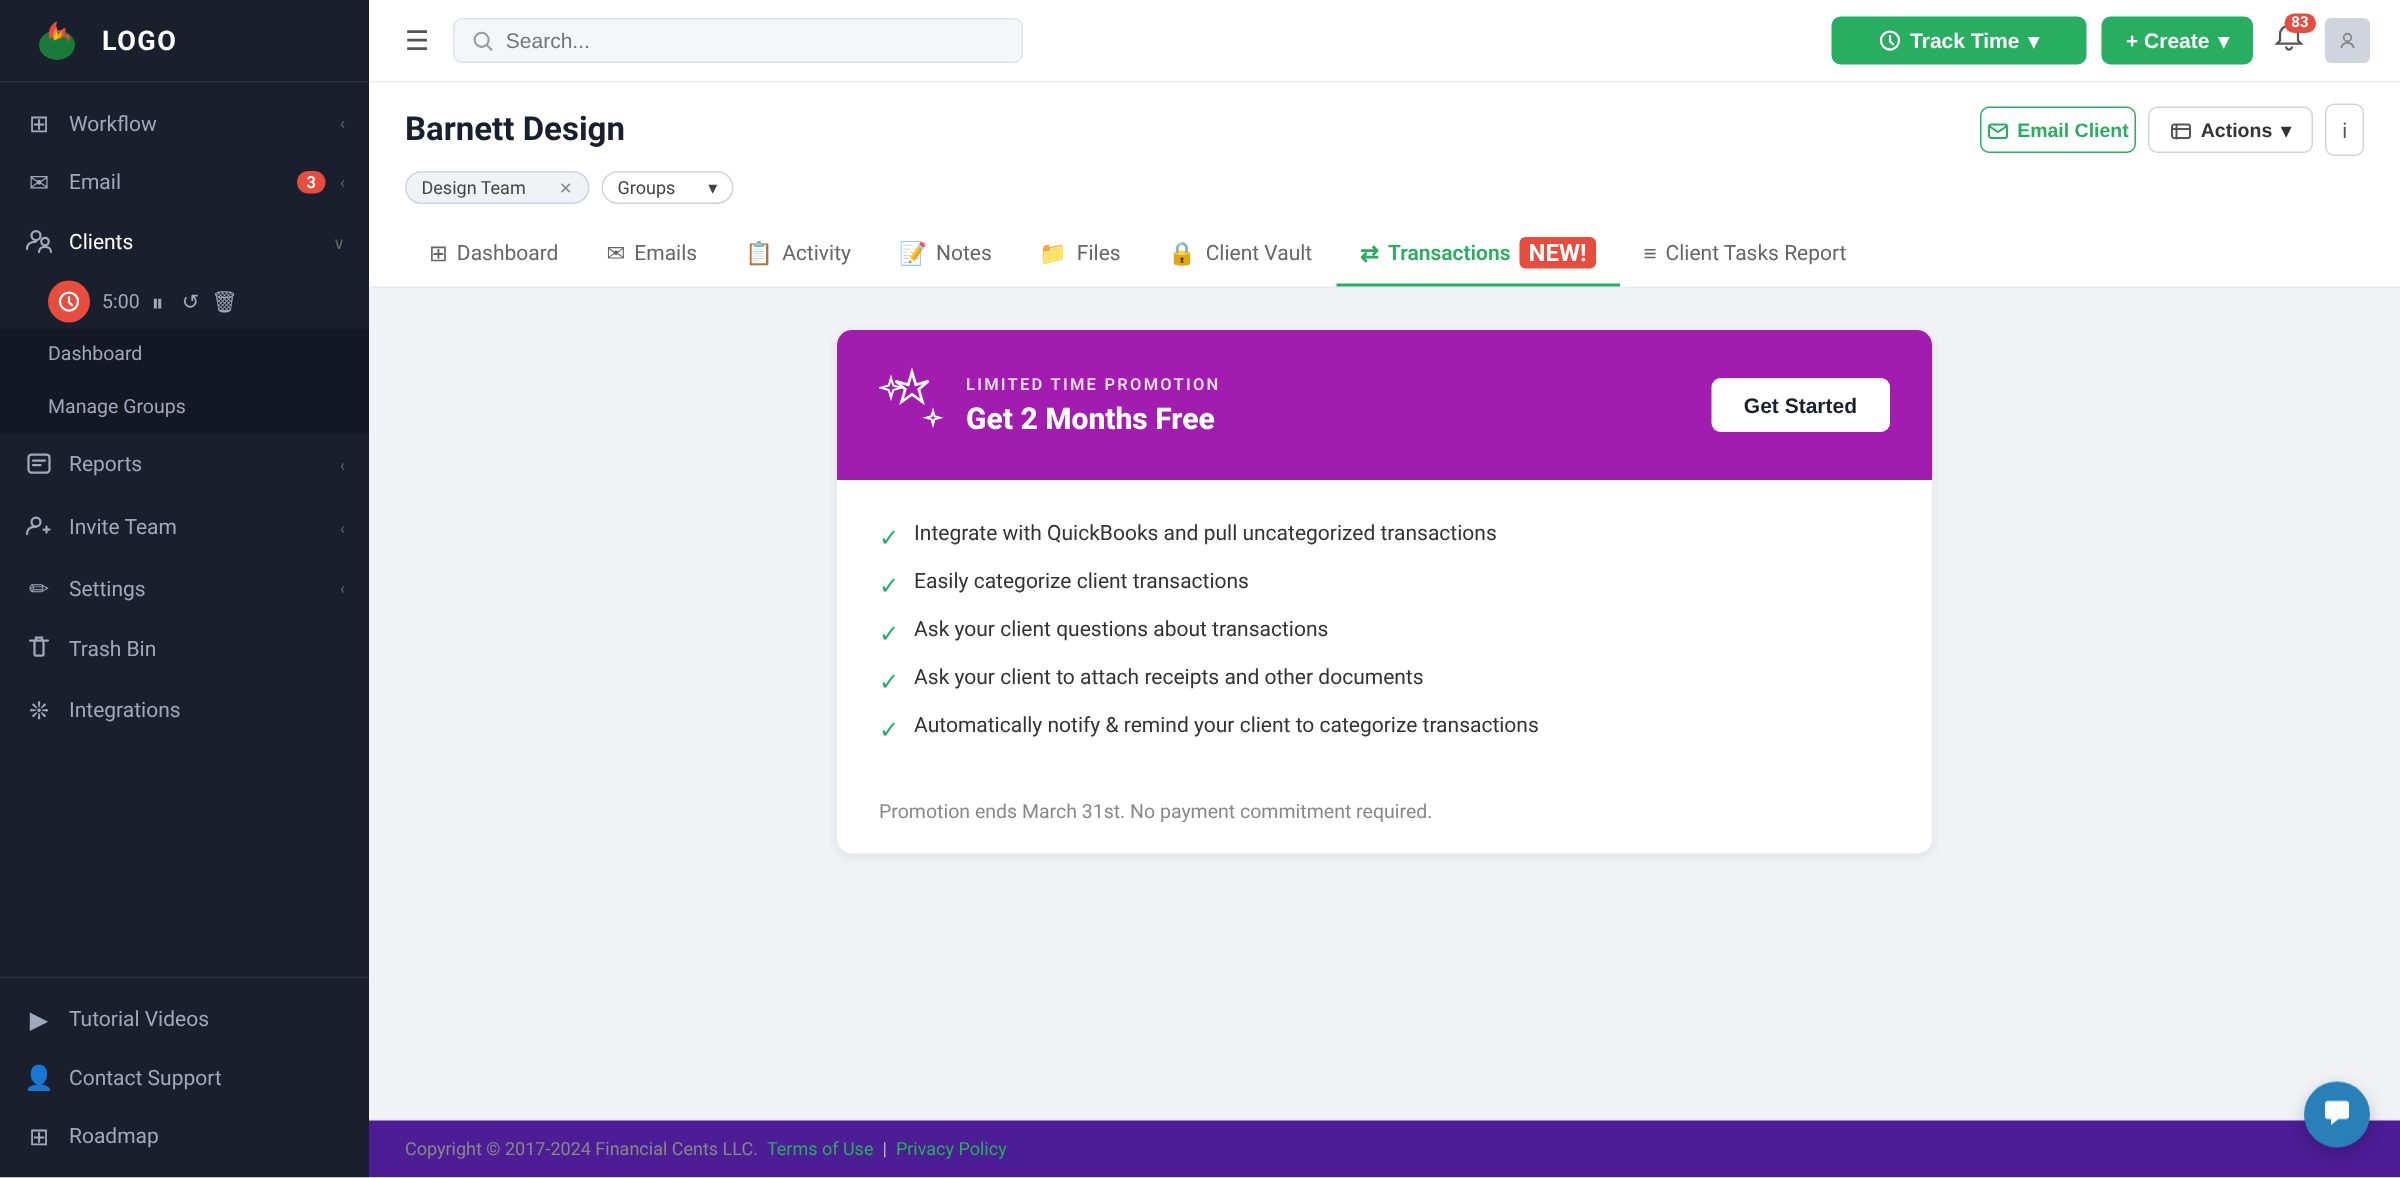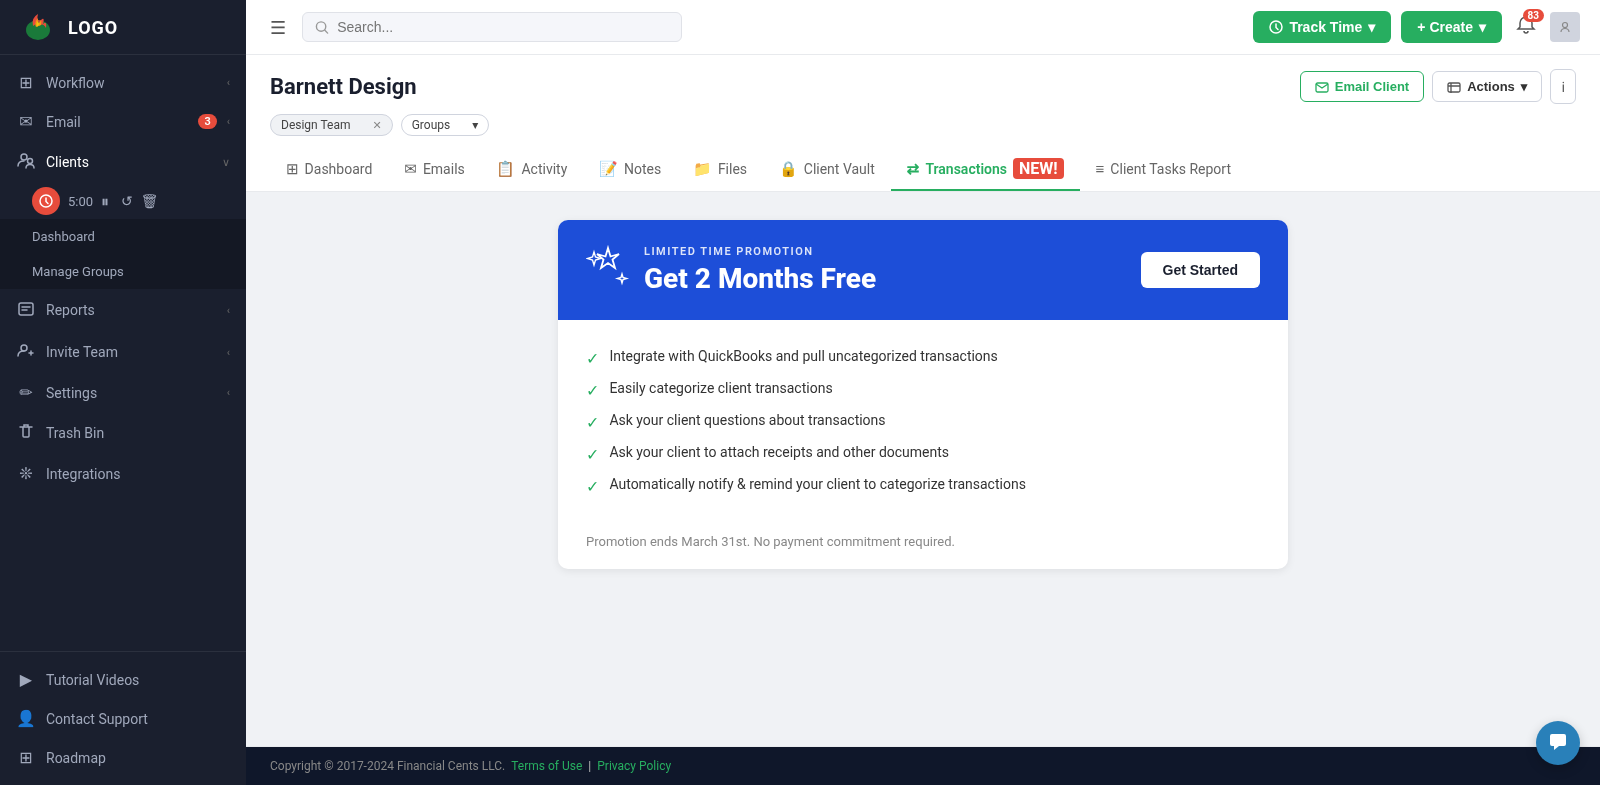--- a/index.html
+++ b/index.html
@@ -146,21 +146,21 @@
       margin-left: auto;
       display: flex;
       align-items: center;
       gap: 10px;
     }
     .btn-track-time {
       background: #27ae60;
       color: #fff;
       border: none;
       border-radius: 6px;
-      padding: 8px 16px;
+      padding: 8px 32px;
       font-size: 14px;
       font-weight: 600;
       cursor: pointer;
       display: flex;
       align-items: center;
       gap: 6px;
     }
     .btn-create {
       background: #27ae60;
       color: #fff;
@@ -224,21 +224,21 @@
     .client-actions {
       display: flex;
       align-items: center;
       gap: 8px;
     }
     .btn-email-client {
       background: #fff;
       color: #27ae60;
       border: 1.5px solid #27ae60;
       border-radius: 6px;
-      padding: 7px 14px;
+      padding: 7px 4px;
       font-size: 13px;
       font-weight: 600;
       cursor: pointer;
       display: flex;
       align-items: center;
       gap: 6px;
     }
     .btn-actions {
       background: #fff;
       color: #333;
@@ -329,21 +329,21 @@
     
     .promo-card {
       background: #fff;
       border-radius: 10px;
       overflow: hidden;
       max-width: 730px;
       margin: 0 auto;
       box-shadow: 0 2px 8px rgba(0,0,0,0.08);
     }
     .promo-banner {
-      background: #1d4ed8;
+      background: #a21caf;
       padding: 24px 28px;
       display: flex;
       align-items: center;
       justify-content: space-between;
     }
     .promo-banner-left {
       display: flex;
       align-items: center;
       gap: 14px;
     }
@@ -354,21 +354,21 @@
     .promo-text-block {}
     .promo-label {
       font-size: 11px;
       font-weight: 600;
       letter-spacing: 1.5px;
       color: rgba(255,255,255,0.85);
       text-transform: uppercase;
       margin-bottom: 4px;
     }
     .promo-headline {
-      font-size: 28px;
+      font-size: 20px;
       font-weight: 800;
       color: #fff;
     }
     .btn-get-started {
       background: #fff;
       color: #1a1f2e;
       border: none;
       border-radius: 6px;
       padding: 10px 22px;
       font-size: 14px;
@@ -395,21 +395,21 @@
       margin-top: 1px;
     }
     .promo-footer {
       padding: 10px 44px 20px 28px;
       font-size: 13px;
       color: #888;
     }
 
     
     .page-footer {
-      background: #0f172a;
+      background: #4c1d95;
       border-top: 1px solid #e8eaed;
       padding: 12px 24px;
       font-size: 12px;
       color: #888;
       display: flex;
       align-items: center;
       gap: 6px;
       flex-shrink: 0;
     }
     .page-footer a { color: #27ae60; text-decoration: none; }

